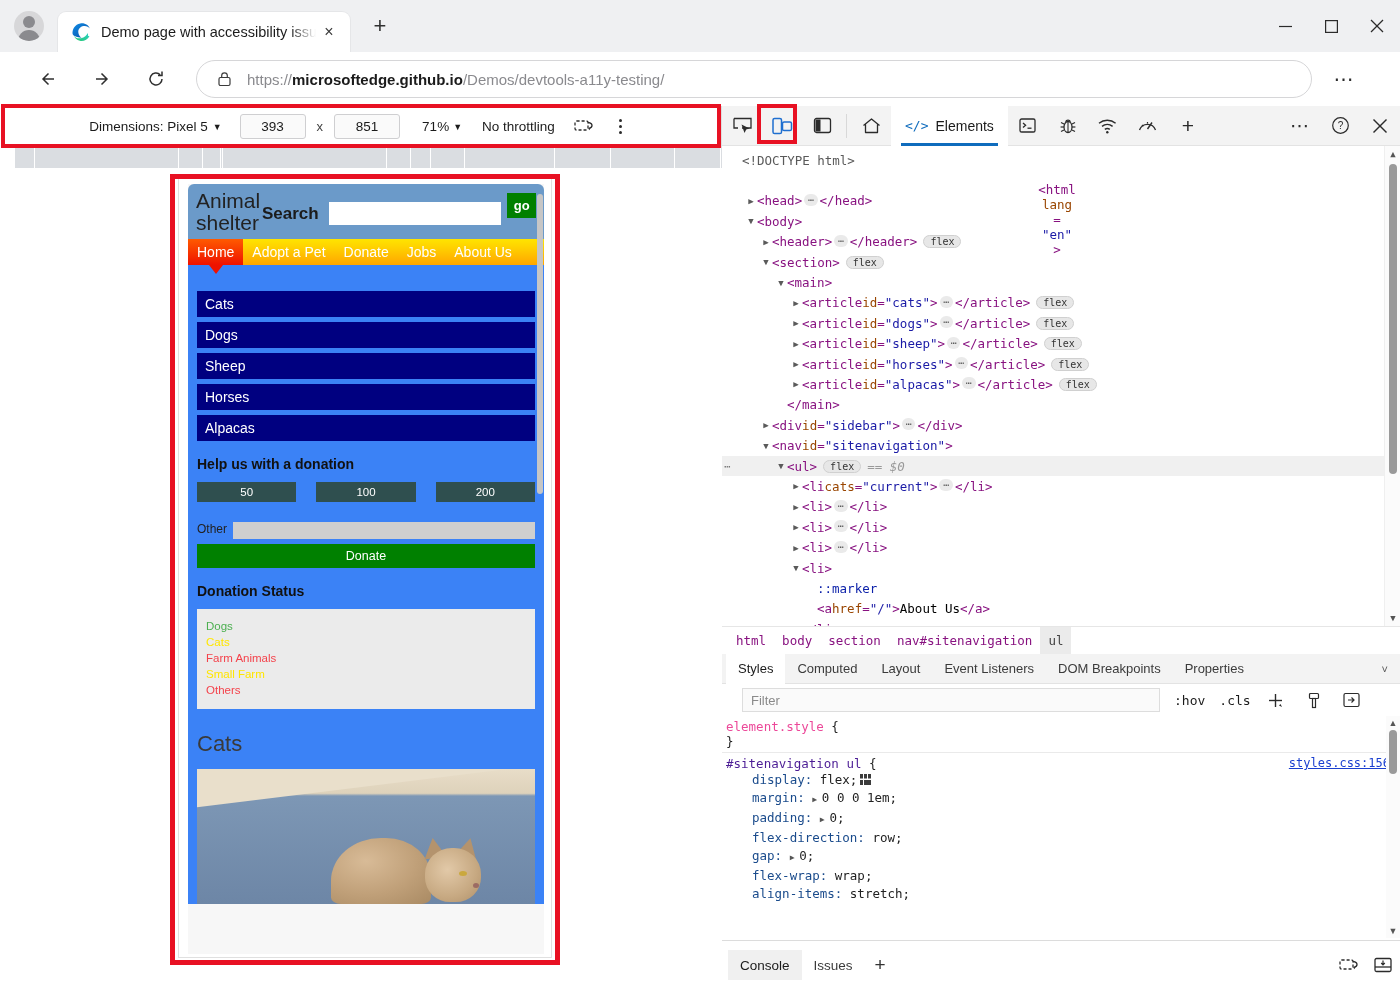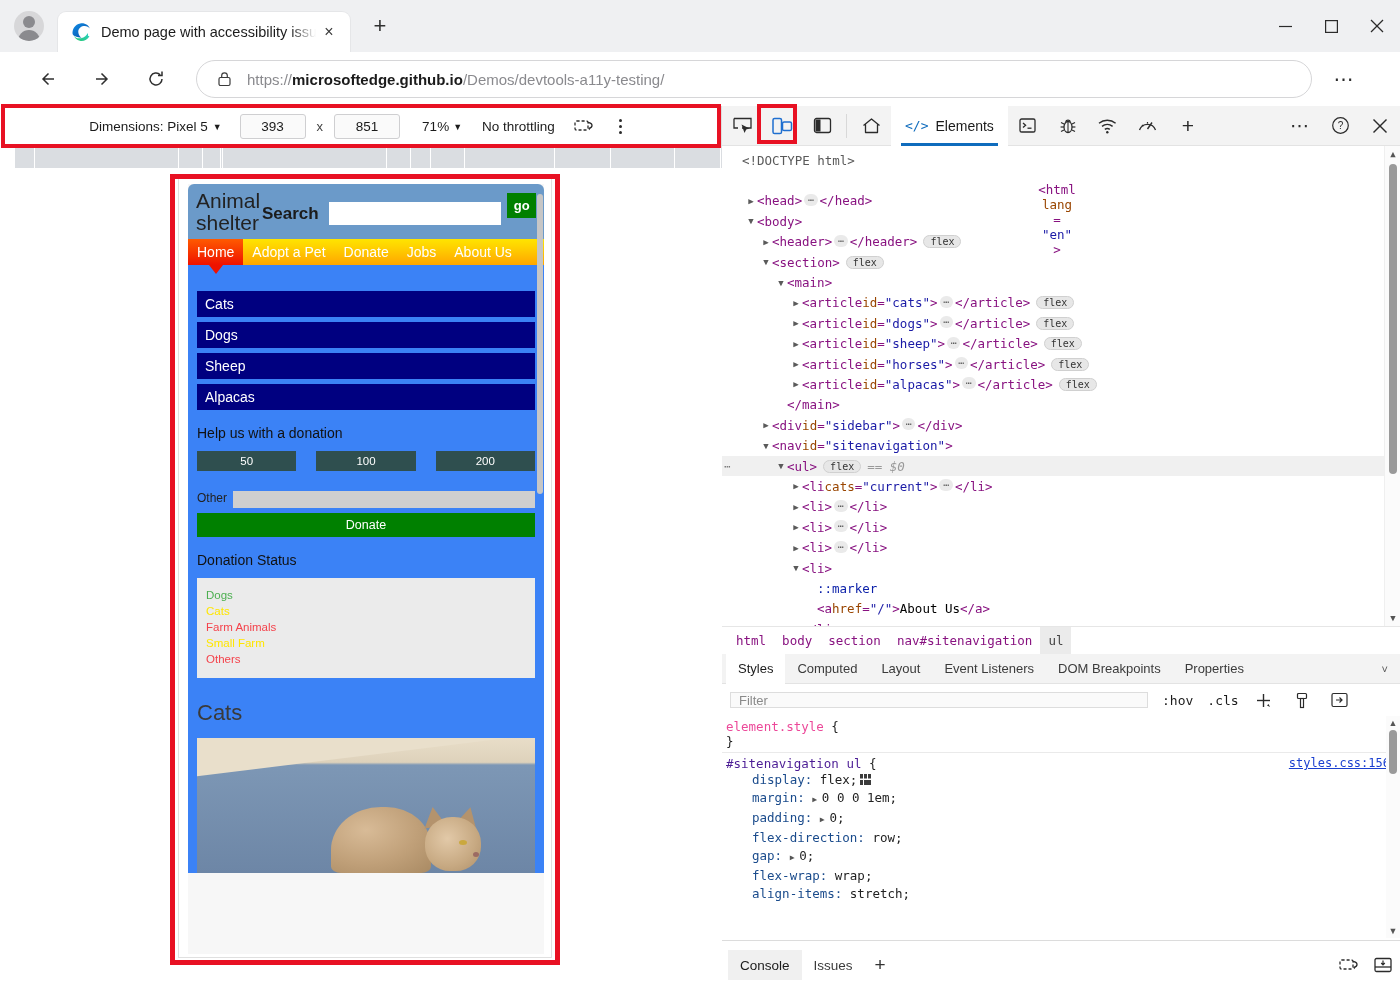--- a/index.html
+++ b/index.html
@@ -229,21 +229,21 @@
     content: ""; position: absolute; left: 50%; margin-left: -7px; bottom: -9px;
     border-left: 7px solid transparent; border-right: 7px solid transparent;
     border-top: 9px solid #ef1200;
   }
   .site-body { padding: 26px 9px 0 9px; background: #3b82f6; }
   .cat-list { list-style: none; margin: 0; padding: 0; }
   .cat-list li {
     background: #000080; color: #ffffff;
     font-size: 14px; padding: 5px 8px; margin-bottom: 5px;
   }
-  .sec-title { font-size: 14px; font-weight: normal; color: #111; margin: 15px 0 10px 0; }
+  .sec-title { font-size: 14px; font-weight: bold; color: #111; margin: 15px 0 10px 0; }
   .amount-row { display: flex; gap: 20px; }
   .amount-btn {
     flex: 1 1 0; background: #2f4f4f; color: #ffffff; font-size: 11.5px;
     text-align: center; padding: 4px 0;
   }
   .other-row { display: flex; align-items: flex-start; margin-top: 20px; }
   .other-label { font-size: 12px; color: #222; margin-right: 6px; }
   .other-input { flex: 1 1 auto; height: 17px; background: #cfcfcf; border: none; }
   .donate-btn {
     width: 100%; background: #008000; color: #ffffff; border: none;
@@ -367,21 +367,21 @@
   .st-tab { padding: 0 12px; height: 30px; display: flex; align-items: center; }
   .st-tab.active { background: #ffffff; color: #1b1b1b; }
   .st-chev { margin-left: auto; margin-right: 12px; font-size: 11px; color: #555; }
 
   
   .filter-row {
     position: absolute; left: 722px; top: 684px; width: 678px; height: 32px;
     background: #ffffff; display: flex; align-items: center;
   }
   .filter-input {
-    width: 418px; height: 16px; margin-left: 8px;
+    width: 418px; height: 24px; margin-left: 20px;
     border: 1px solid #dddddd; background: #fafafa;
     display: flex; align-items: center; padding: 0 8px;
     font-size: 13px; color: #8a8a8a;
   }
   .fr-btn { margin-left: 14px; font-size: 13px; color: #1b1b1b; font-family: "DejaVu Sans Mono", monospace; }
   .fr-ico { width: 26px; height: 26px; margin-left: 12px; display: flex; align-items: center; justify-content: center; color: #2b2b2b; }
 
   
   .css-pane {
     position: absolute; left: 722px; top: 716px; width: 678px; height: 222px;
@@ -661,20 +661,21 @@
           <div class="nav-li">Donate</div>
           <div class="nav-li">Jobs</div>
           <div class="nav-li">About Us</div>
         </div>
 
         <div class="site-body">
           <ul class="cat-list">
             <li>Cats</li>
             <li>Dogs</li>
             <li>Sheep</li>
+            <li>Horses</li>
             <li>Alpacas</li>
           </ul>
 
           <div class="sec-title">Help us with a donation</div>
           <div class="amount-row">
             <div class="amount-btn">50</div>
             <div class="amount-btn">100</div>
             <div class="amount-btn">200</div>
           </div>
           <div class="other-row">

